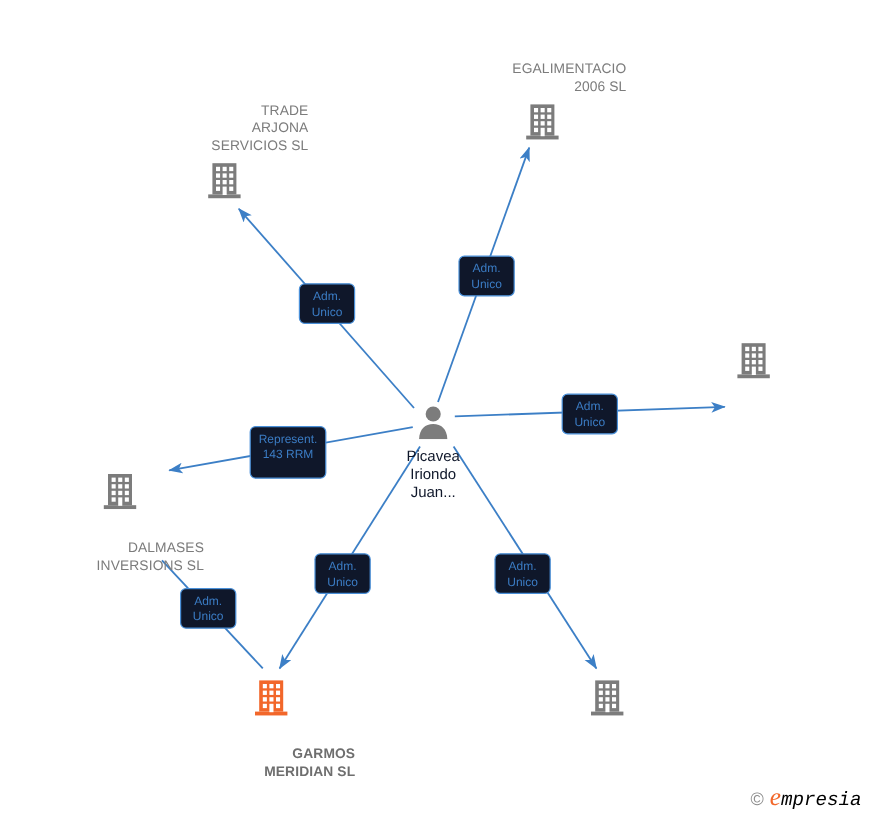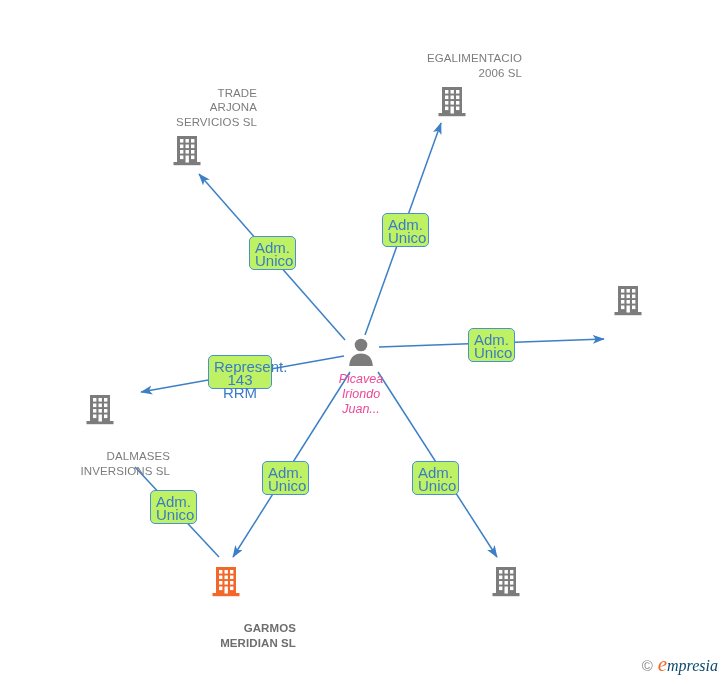--- a/index.html
+++ b/index.html
@@ -49,36 +49,35 @@
     display: block;
     margin: 0 auto;
   }
   .node.label-top .node-label { margin-bottom: 5px; }
   .node.label-bottom .node-label { margin-top: 20px; }
 
   
   .person-name {
     font-size: 12.5px;
     line-height: 15px;
-    color: #ec4899;
+    color: #0f172a;
     white-space: pre-line;
     margin-top: 2px;
-    font-style: italic;
   }
 
   
   .rel-label {
     position: absolute;
     z-index: 5;
     box-sizing: border-box;
-    background: #bef264;
+    background: #0f172a;
     border: 1px solid #4a90d9;
     border-radius: 5px;
     color: #3b7cc4;
-    font-size: 15px;
+    font-size: 10px;
     line-height: 13px;
     text-align: center;
     padding: 4px 5px 5px 5px;
     white-space: pre-line;
   }
 </style>
 </head>
 <body>
 
 <div id="graph-canvas">
@@ -100,21 +99,21 @@
       </g>
   </svg>
 
   <div id="rel-labels-group">
       <div class="rel-label" style="left: 249px; top: 236px; width: 47px; height: 34px;">Adm.
 Unico</div>
       <div class="rel-label" style="left: 382px; top: 213px; width: 47px; height: 34px;">Adm.
 Unico</div>
       <div class="rel-label" style="left: 468px; top: 328px; width: 47px; height: 34px;">Adm.
 Unico</div>
-      <div class="rel-label" style="left: 208px; top: 355px; width: 64px; height: 34px;">Represent.
+      <div class="rel-label" style="left: 208px; top: 355px; width: 64px; height: 44px;">Represent.
 143 RRM</div>
       <div class="rel-label" style="left: 150px; top: 490px; width: 47px; height: 34px;">Adm.
 Unico</div>
       <div class="rel-label" style="left: 262px; top: 461px; width: 47px; height: 34px;">Adm.
 Unico</div>
       <div class="rel-label" style="left: 412px; top: 461px; width: 47px; height: 34px;">Adm.
 Unico</div>
     </div>
 
   <div class="node label-bottom" id="person-node" style="left:361px; top:336px;">
@@ -245,17 +244,17 @@
             <rect x="8" y="21.5" width="3.4" height="3.6" fill="#ffffff"></rect>
             <rect x="13.5" y="21.5" width="3.4" height="7" fill="#ffffff"></rect>
             <rect x="19" y="21.5" width="3.4" height="3.6" fill="#ffffff"></rect>
           </svg></span>
       </div>
     </div>
 
   <div id="watermark" style="position:absolute; right:10px; bottom:8px; display:flex; align-items:baseline; gap:5px; z-index:6;">
     <span style="font-size:15px; color:#8a8a8a;">©</span>
     <span style="font-style:italic;">
-      <span style="font-size:21px; color:#f2672a; font-family:'Liberation Serif',serif;">e</span><span style="font-size:16px; color:#0c4a6e; font-family:Liberation Serif, serif;text-align:right;">mpresia</span>
+      <span style="font-size:21px; color:#f2672a; font-family:'Liberation Serif',serif;">e</span><span style="font-size:16px; color:#000000; font-family:Liberation Mono, monospace;text-align:right;">mpresia</span>
     </span>
   </div>
 
 </div>
 
 </body></html>

